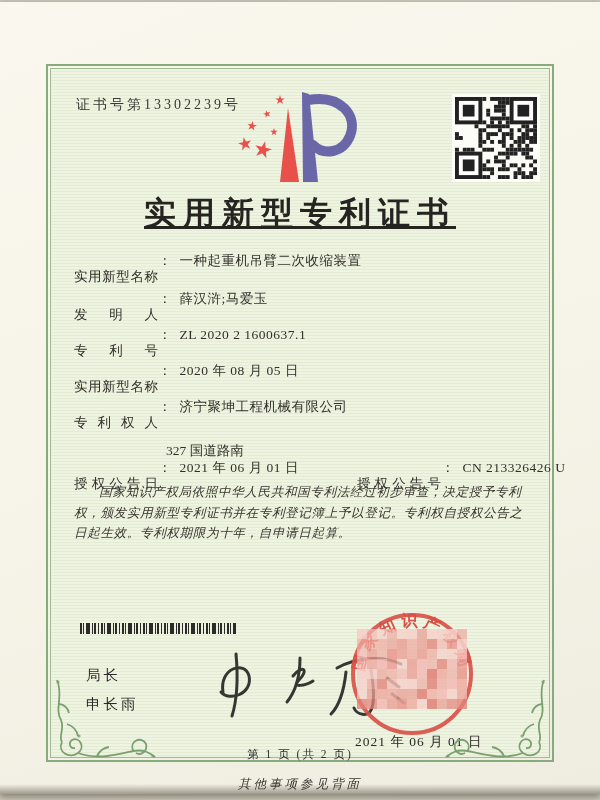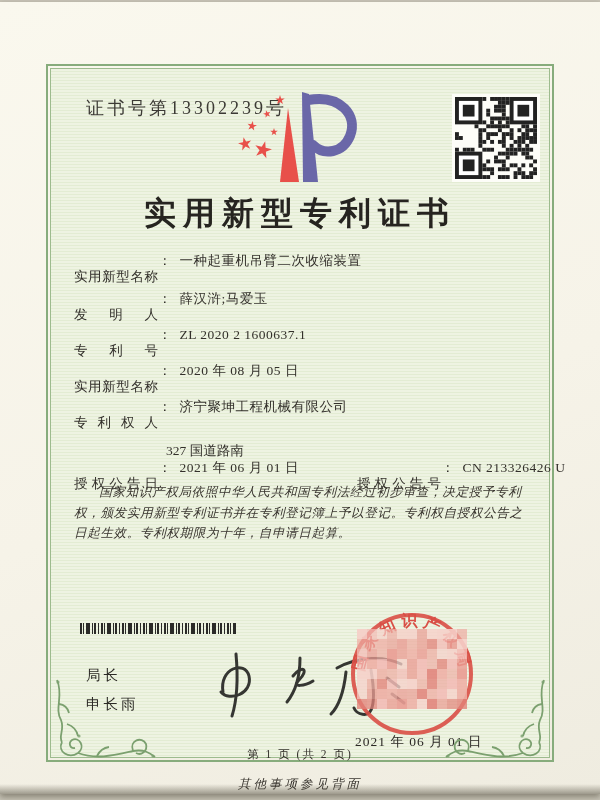--- a/index.html
+++ b/index.html
@@ -24,27 +24,27 @@
     border:2px solid #87ac7c;
     box-sizing:border-box;
   }
   .frame-inner{
     position:absolute;inset:2px;
     border:1px solid #9dbb8e;
     background:
       repeating-linear-gradient(180deg,#eef3e2 0px,#eef3e2 2px,#e3ecd3 2px,#e3ecd3 3px);
   }
   .cert-no{
-    position:absolute;left:86px;top:94px;font-size:18px;letter-spacing:3px;color:#3c3a35;
+    position:absolute;left:76px;top:94px;font-size:14px;letter-spacing:3px;color:#3c3a35;
   }
   .logo{position:absolute;left:236px;top:86px;width:138px;height:98px;}
   .qr{position:absolute;left:452px;top:92px;width:82px;height:82px;background:#fdfdf8;padding:3px;}
   .title{
     position:absolute;left:0;right:0;top:190px;text-align:center;
-    font-size:32px;font-weight:700;letter-spacing:7px;color:#262420;
+    font-size:32px;font-weight:700;letter-spacing:7px;color:#262420;text-decoration:underline;
   }
   .row{position:absolute;left:74px;font-size:13.5px;white-space:nowrap;color:#33302b;}
   .lab{display:inline-block;width:84px;text-align:justify;text-align-last:justify;vertical-align:top;margin-top:16px;}
   .colon{display:inline-block;margin-right:8px;}
   .val{letter-spacing:.5px;}
   .lab2{margin-left:58px;}
   .addr2{position:absolute;left:166px;top:440px;font-size:13.5px;color:#33302b;}
   .paras{
     position:absolute;left:74px;top:480px;width:452px;
     font-size:12.6px;line-height:20.5px;color:#39352f;

